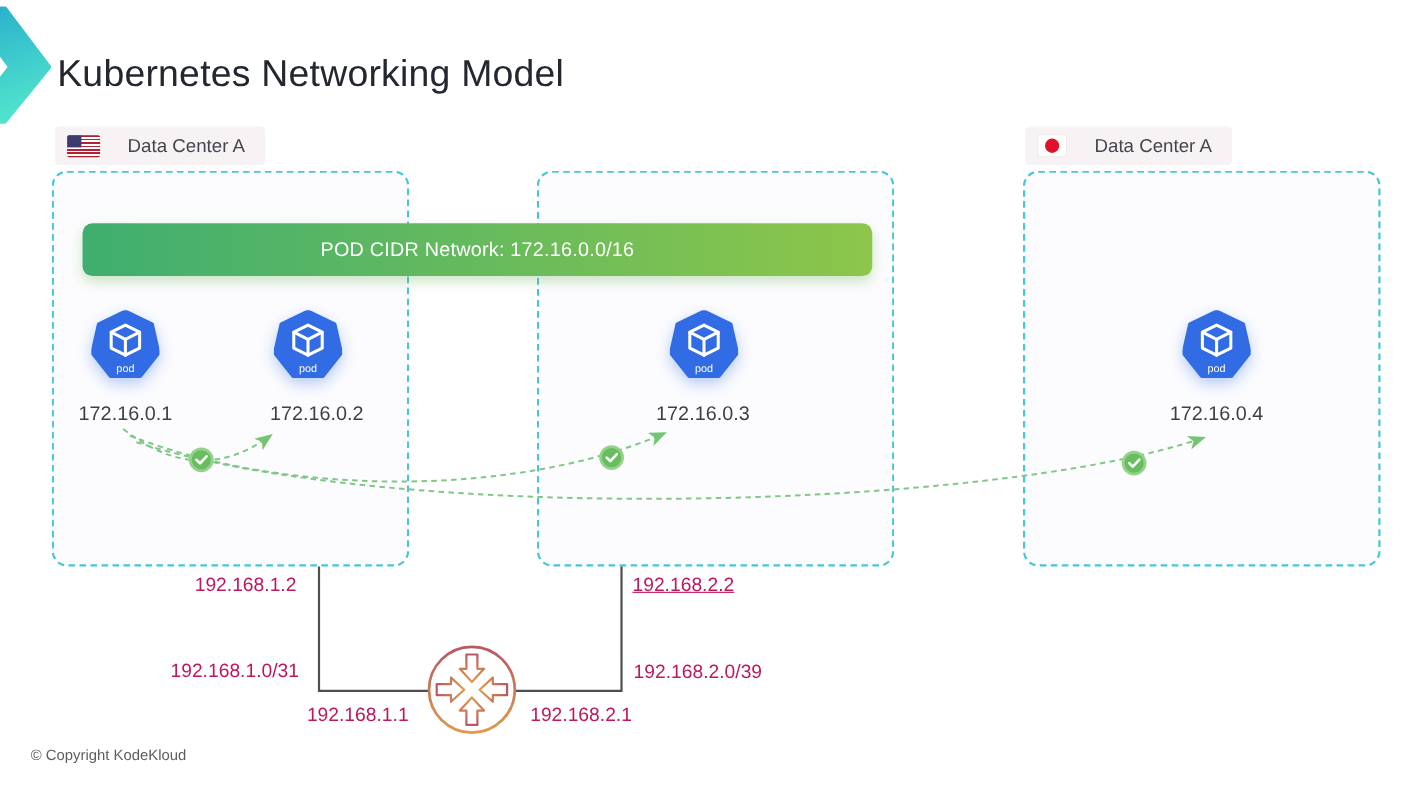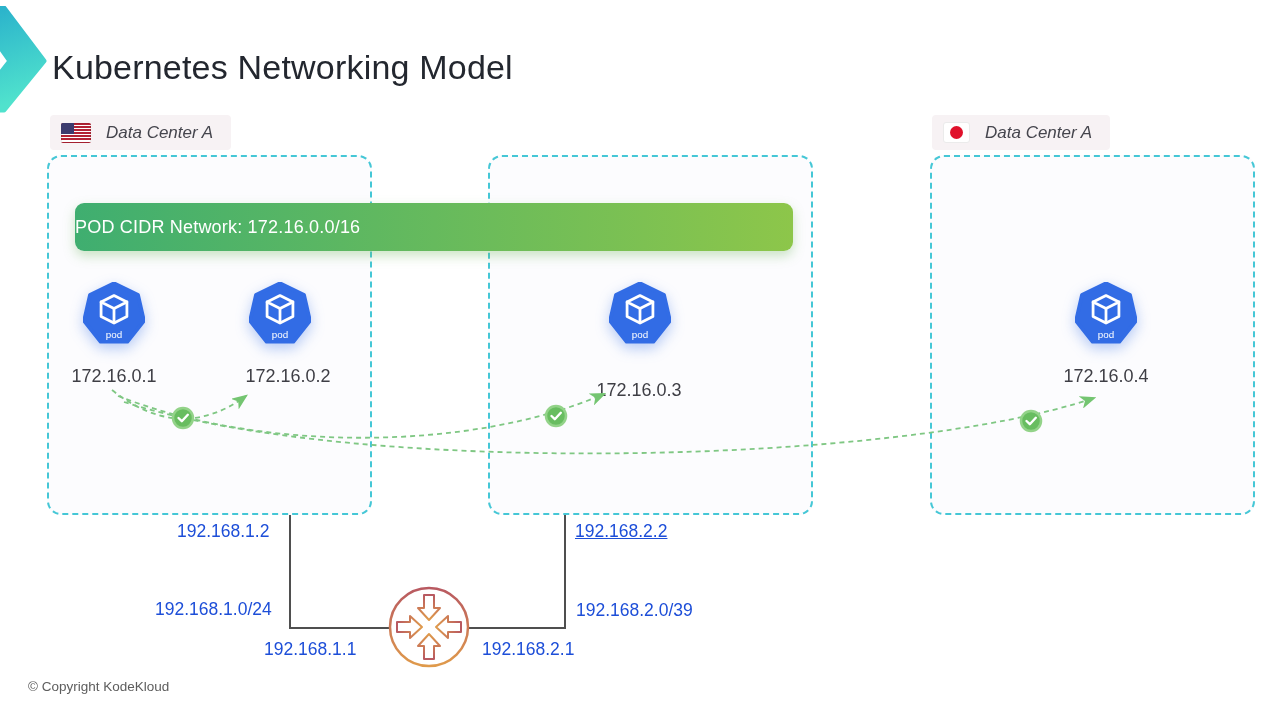--- a/index.html
+++ b/index.html
@@ -12,23 +12,23 @@
   }
   
   #chevron-logo { position:absolute; left:0; top:6px; }
   #page-title {
     position:absolute; left:52px; top:48px;
     font-size:34px; font-weight:500; color:#23272f; letter-spacing:.2px;
   }
   
   .dc-pill {
     position:absolute; top:115px; height:35px;
-    display:inline-flex; align-items:center; gap:15px;
+    display:inline-flex; align-items:center; gap:25px;
     background:#f7f2f4; border-radius:4px; padding:0 18px 0 11px;
-    font-size:17px; color:#45454d;font-style:italic;
+    font-size:17px; color:#45454d;
   }
   #dc-pill-left  { left:50px;  }
   #dc-pill-right { left:932px; }
   .flag-us {
     position:relative; width:30px; height:20px; border-radius:2px; overflow:hidden;
     background:repeating-linear-gradient(180deg,#b22234 0 1.6px,#ffffff 1.6px 3.1px);
     box-shadow:0 0 0 1px rgba(0,0,0,.08) inset;
   }
   .flag-us::after {
     content:""; position:absolute; left:0; top:0; width:13px; height:11px; background:#3c3b6e;
@@ -45,39 +45,39 @@
   }
   #node-box-1 { left:47px; }
   #node-box-2 { left:488px; }
   #node-box-3 { left:930px; }
   
   #pod-cidr-banner {
     position:absolute; left:75px; top:203px; width:718px; height:48px;
     border-radius:9px; z-index:2;
     background:linear-gradient(90deg,#3fae70 0%,#8dc64a 100%);
     box-shadow:0 5px 12px rgba(110,180,90,.35);
-    display:flex; align-items:center; justify-content:flex-start;
+    display:flex; align-items:center; justify-content:center;
     color:#ffffff; font-size:18px; font-weight:500; letter-spacing:.2px;
   }
   
   .pod { position:absolute; top:282px; width:62px; z-index:2; }
   .pod svg { display:block; filter:drop-shadow(0 5px 7px rgba(50,109,229,.35)); }
   #pod-1 { left:83px; } #pod-2 { left:249px; } #pod-3 { left:609px; } #pod-4 { left:1075px; }
   .pod-ip {
     position:absolute; top:366px; width:140px; text-align:center; z-index:2;
     font-size:18px; color:#3e3e45;
   }
-  #pod-ip-1 { left:44px; } #pod-ip-2 { left:218px; } #pod-ip-3 { left:569px;margin-top:14px; } #pod-ip-4 { left:1036px; }
-  
-  .net-label { position:absolute; font-size:17.5px; color:#1d4ed8; z-index:2; }
+  #pod-ip-1 { left:44px; } #pod-ip-2 { left:218px; } #pod-ip-3 { left:569px; } #pod-ip-4 { left:1036px; }
+  
+  .net-label { position:absolute; font-size:17.5px; color:#be185d; z-index:2; }
   #node1-ip       { left:177px; top:521px; }
   #node2-ip       { left:575px; top:521px;text-decoration:underline; }
   #network1-cidr  { left:155px; top:599px; }
   #network2-cidr  { left:576px; top:600px; }
-  #router1-ip     { left:264px; top:639px; }
+  #router1-ip     { left:279px; top:639px; }
   #router2-ip     { left:482px; top:639px;text-align:right; }
   
   #connections { position:absolute; left:0; top:0; z-index:3; pointer-events:none; }
   
   #copyright { position:absolute; left:28px; top:679px; font-size:13.5px; color:#5d5d5d; z-index:2;text-align:center; }
 </style>
 </head>
 <body>
 
 <div id="canvas">
@@ -204,19 +204,19 @@
         <path d="M0,0 L-11,-12 L-5,-12 L-5,-25 L5,-25 L5,-12 L11,-12 Z" transform="translate(429,620)"></path>
         <path d="M0,0 L-11,-12 L-5,-12 L-5,-25 L5,-25 L5,-12 L11,-12 Z" transform="translate(429,634) rotate(180)"></path>
         <path d="M0,0 L-11,-12 L-5,-12 L-5,-25 L5,-25 L5,-12 L11,-12 Z" transform="translate(422,627) rotate(-90)"></path>
         <path d="M0,0 L-11,-12 L-5,-12 L-5,-25 L5,-25 L5,-12 L11,-12 Z" transform="translate(436,627) rotate(90)"></path>
       </g>
     </g>
   </svg>
 
   <div class="net-label" id="node1-ip">192.168.1.2</div>
   <div class="net-label" id="node2-ip">192.168.2.2</div>
-  <div class="net-label" id="network1-cidr">192.168.1.0/24</div>
+  <div class="net-label" id="network1-cidr">192.168.1.0/31</div>
   <div class="net-label" id="network2-cidr">192.168.2.0/39</div>
   <div class="net-label" id="router1-ip">192.168.1.1</div>
   <div class="net-label" id="router2-ip">192.168.2.1</div>
 
   <div id="copyright">© Copyright KodeKloud</div>
 </div>
 
 </body></html>

